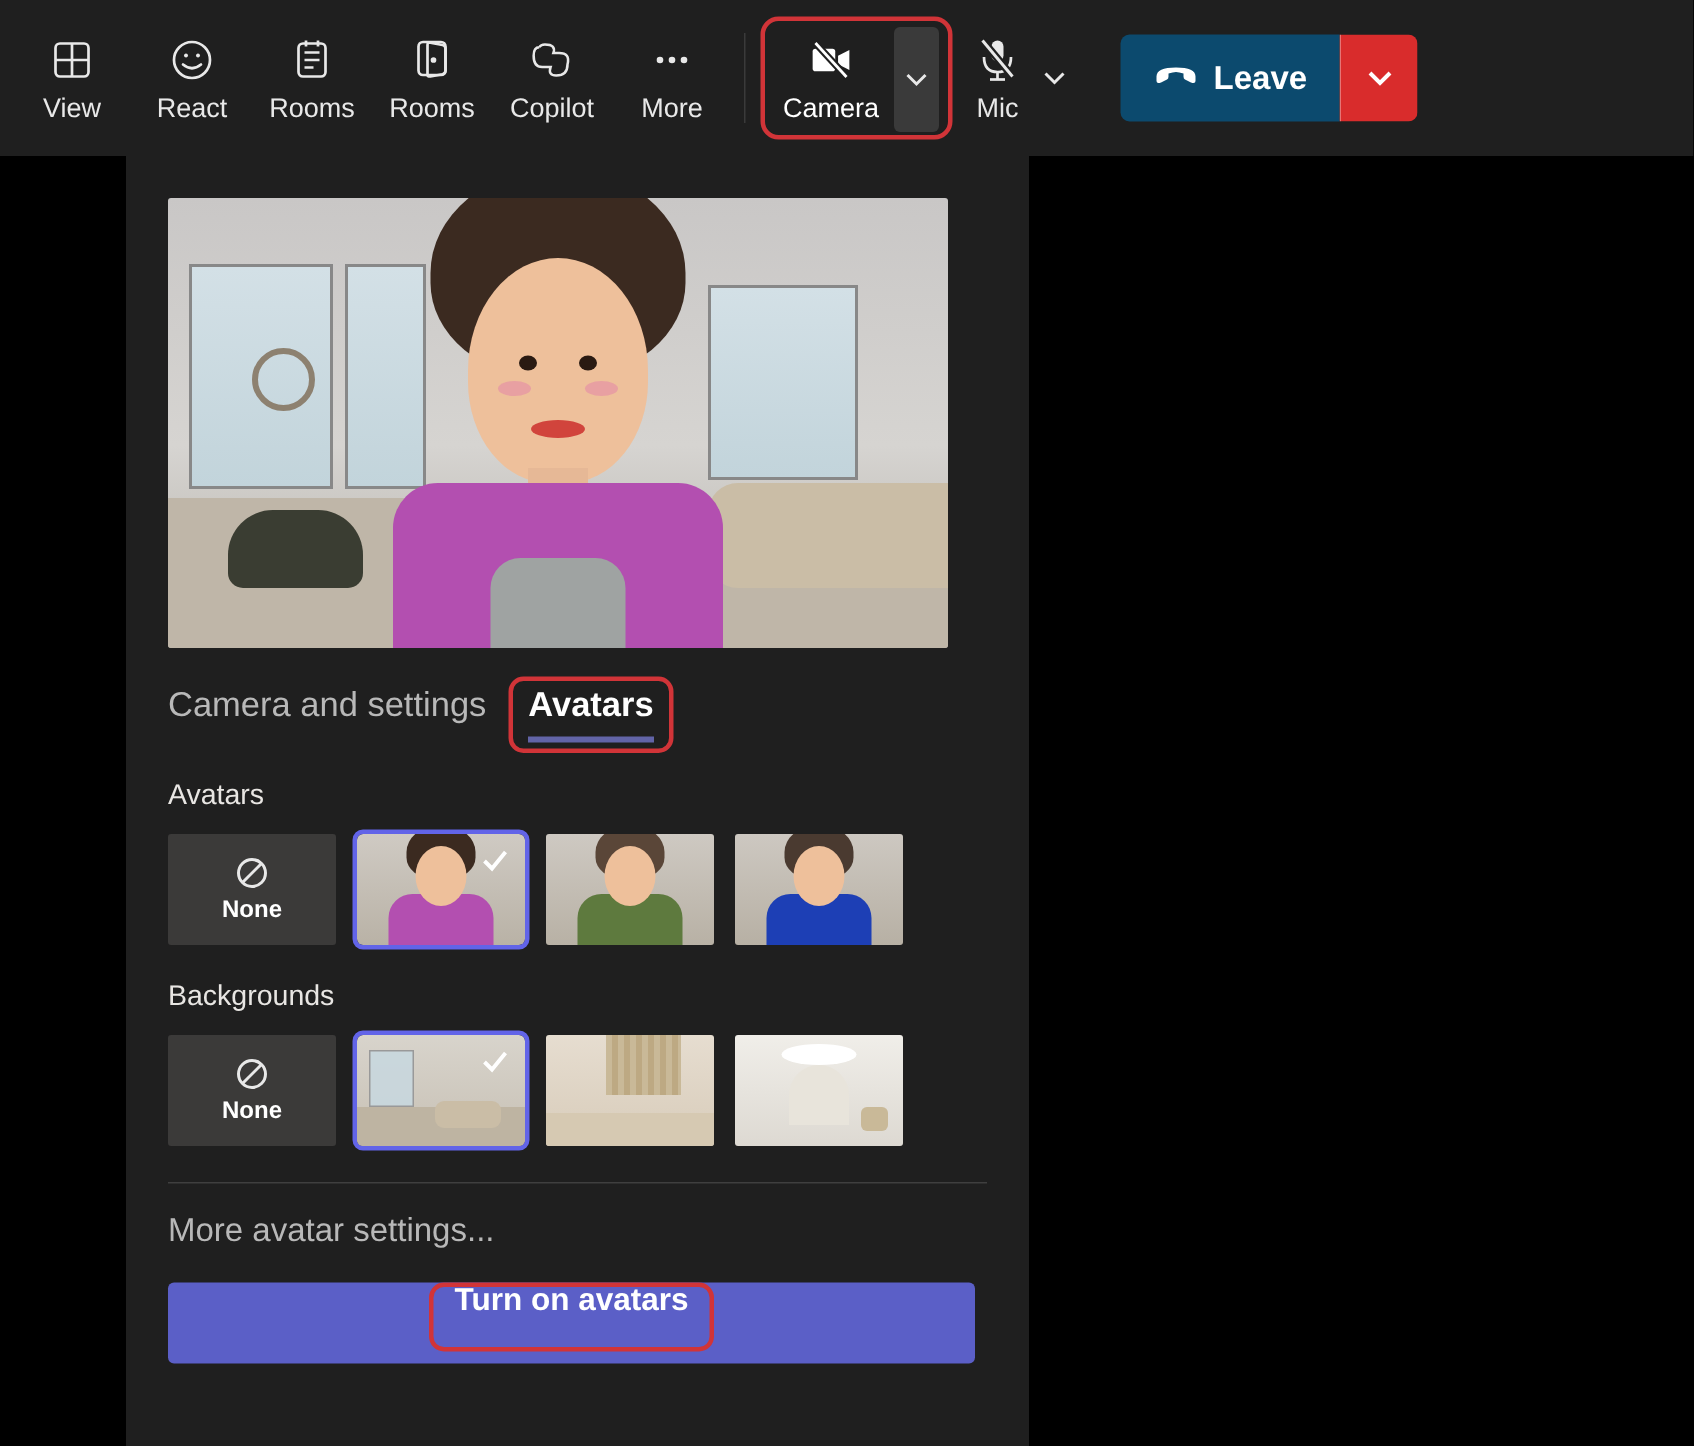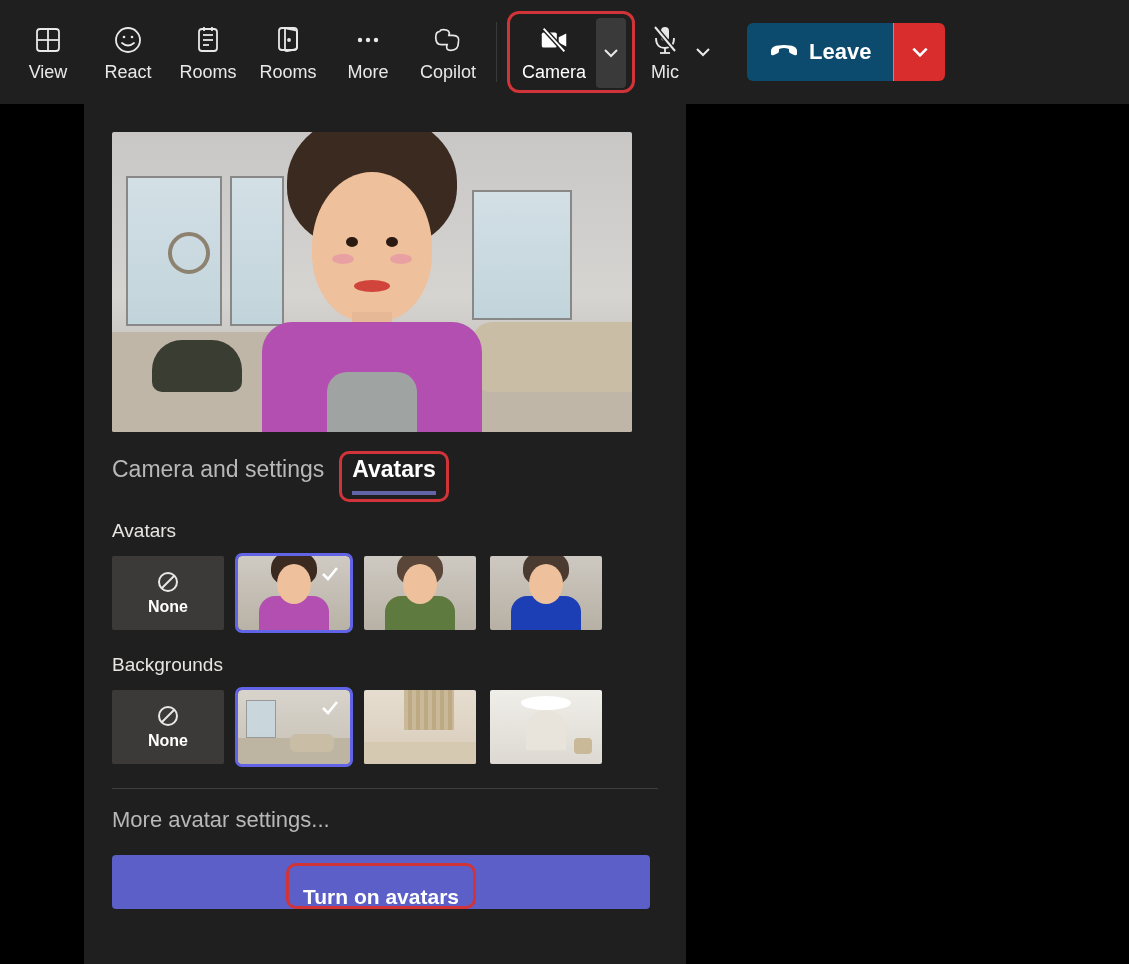--- a/index.html
+++ b/index.html
@@ -139,21 +139,21 @@
 
   .mini-bg-1{background:linear-gradient(#d8d4cc,#c7c0b4);}
   .mini-bg-2{background:linear-gradient(#e6ddd0,#d8ccba);}
   .mini-bg-3{background:linear-gradient(#f0eee9,#ddd9d2);}
 
   .hr { height:1px; background:#3f3f3f; margin: 6px 0 18px 0; }
   .more-link { font-size: 22px; color: #b8b8b8; margin-bottom: 22px; }
   .turn-on-btn {
     width: 538px; height: 54px;
     background: #5b5fc7;
-    display:flex; align-items:flex-end; justify-content:center;
+    display:flex; align-items:flex-start; justify-content:center;
     font-size: 21px; font-weight:600;
     border-radius: 4px;
     cursor:pointer;
     position:relative;
   }
   .turn-on-highlight {
     position:absolute; border:3px solid #d13438; border-radius:10px;
     padding: 8px 14px;
     pointer-events:none;
   }
@@ -208,36 +208,36 @@
         <rect x="6" y="3" width="18" height="22" rx="3"></rect>
         <path d="M12 25 L12 5 Q12 3 14 3.5 L22 5 Q24 5.5 24 7.5 L24 22 Q24 24 22 24.5 L14 26 Q12 26 12 25"></path>
         <circle cx="16" cy="15" r="1" fill="#e8e8e8"></circle>
       </svg>
     </div>
     <span class="tb-label">Rooms</span>
   </div>
 
   <div class="tb-btn">
     <div class="tb-icon">
+      <svg width="34" height="30" viewBox="0 0 34 30" fill="none" stroke="#e8e8e8" stroke-width="1.8">
+        <path d="M8 6 Q4 6 4 12 Q4 20 10 20 L16 20 Q14 26 20 26 Q28 26 28 18 Q30 10 22 10 L18 10 Q20 4 12 4 Q9 4 8 6"></path>
+      </svg>
+    </div>
+    <span class="tb-label">Copilot</span>
+  </div>
+
+  <div class="tb-btn">
+    <div class="tb-icon">
       <svg width="30" height="30" viewBox="0 0 30 30" fill="#e8e8e8">
         <circle cx="7" cy="15" r="2.2"></circle>
           <circle cx="15" cy="15" r="2.2"></circle>
           <circle cx="23" cy="15" r="2.2"></circle>
       </svg>
     </div>
     <span class="tb-label">More</span>
-  </div>
-
-  <div class="tb-btn">
-    <div class="tb-icon">
-      <svg width="34" height="30" viewBox="0 0 34 30" fill="none" stroke="#e8e8e8" stroke-width="1.8">
-        <path d="M8 6 Q4 6 4 12 Q4 20 10 20 L16 20 Q14 26 20 26 Q28 26 28 18 Q30 10 22 10 L18 10 Q20 4 12 4 Q9 4 8 6"></path>
-      </svg>
-    </div>
-    <span class="tb-label">Copilot</span>
   </div>
 
   <div class="tb-divider"></div>
 
   <div class="camera-wrap">
     <div class="camera-btn">
       <div class="tb-icon">
         <svg width="34" height="30" viewBox="0 0 34 30" fill="#ffffff">
           <path d="M4 9 Q4 7 6 7 L18 7 Q20 7 20 9 L20 21 Q20 23 18 23 L6 23 Q4 23 4 21 Z"></path>
           <path d="M22 12 L30 8 L30 22 L22 18 Z"></path>

